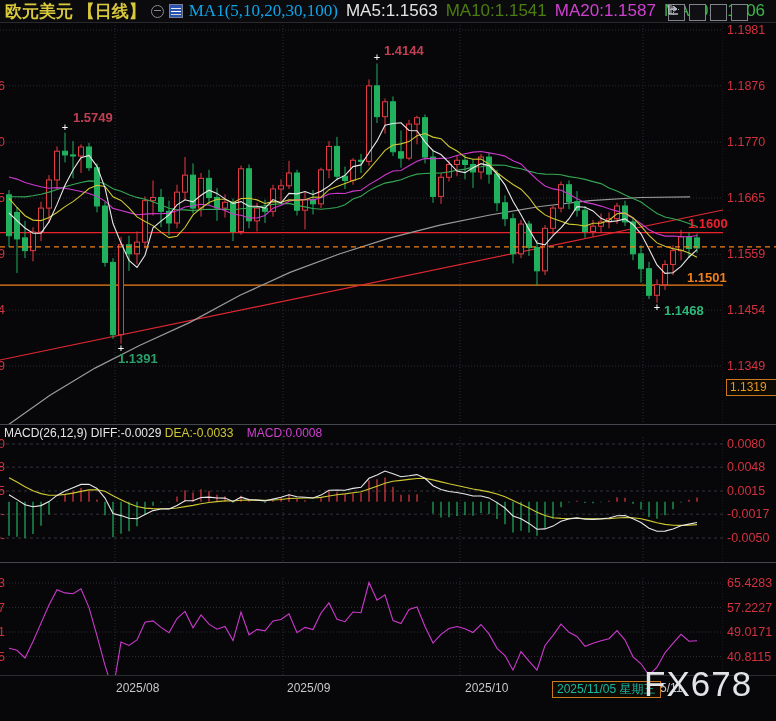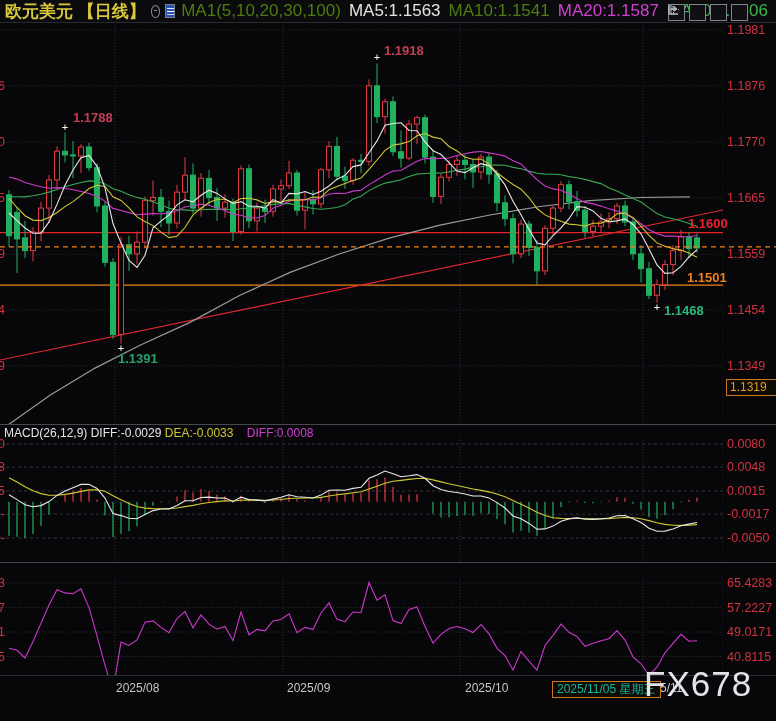--- a/index.html
+++ b/index.html
@@ -10,21 +10,21 @@
   #titlebar{left:0;top:0;width:776px;height:22px;background:#0b0b0e;border-bottom:1px solid #2a2a2e;
             display:flex;align-items:center;font-size:17px;white-space:nowrap;z-index:6;}
   #titlebar .sym{color:#d8c83c;margin-left:5px;font-weight:bold;}
   .circle-icon{width:11px;height:11px;border:1px solid #8a8a90;border-radius:50%;display:inline-block;
                margin:0 5px;position:relative;}
   .circle-icon::after{content:"";position:absolute;left:2px;right:2px;top:4px;height:1px;background:#8a8a90;}
   .mini-chart-icon{width:12px;height:12px;display:inline-block;margin-right:6px;background:#2a52b0;
                    position:relative;overflow:hidden;border:1px solid #7a8090;}
   .mini-chart-icon::after{content:"";position:absolute;left:1px;top:6px;width:10px;height:1px;background:#fff;
                    box-shadow:0 -3px 0 #e8e8e8,0 3px 0 #d0d0d0;}
-  .ma-set{color:#4d7c0f;margin-right:8px;}
+  .ma-set{color:#0ea5e9;margin-right:8px;font-family:Liberation Serif, serif;}
   .ma5{color:#e4e4e4;margin-right:8px;}
   .ma10{color:#4d7c0f;margin-right:8px;}
   .ma20{color:#d040d0;margin-right:8px;}
   .ma30{color:#3cb54a;margin-right:8px;}
   #tb-icons{position:absolute;right:28px;top:4px;display:flex;gap:4px;}
   .tb-btn{width:15px;height:15px;border:1px solid #80858c;background:#101014;display:flex;
           align-items:center;justify-content:center;cursor:pointer;}
   
   .ind-header{left:0;width:720px;font-size:12px;white-space:nowrap;z-index:4;color:#e6e6e6;}
   .ind-header .w{color:#e6e6e6;margin-left:4px;}
@@ -432,21 +432,21 @@
     </div>
   </div>
 
   <div class="hdiv" style="top:424px;background:#45484e"></div>
   <div class="hdiv" style="top:562px;background:#45484e"></div>
   <div class="hdiv" style="top:675px;background:#2c2c30"></div>
 
   <div class="ind-header abs" style="top:426px">
     <span class="w">MACD(26,12,9) DIFF:-0.0029</span>
     <span class="y">DEA:-0.0033</span>
-    <span class="m">DIFF:0.0008</span>
+    <span class="m">MACD:0.0008</span>
   </div>
 
   <div id="datebox" class="abs">2025/11/05 星期三</div>
   <div id="pricebox" class="abs">1.1319</div>
 
   <div id="watermark" class="abs">FX678</div>
 
   <div id="tabbar">
     <div class="tab partial">
         <span>板</span>
@@ -458,22 +458,22 @@
         <span>标准</span>
       </div>
     <div class="tab selected">
         <span>另存模板</span>
       </div>
     <div class="tab">
         <span>管理模板</span>
       </div>
   </div>
 
-<div class="annot" style="color: rgb(192, 64, 82); left: 73px; top: 109.608px;">1.1788</div>
-    <div class="annot" style="color: rgb(192, 64, 82); left: 384px; top: 43.4939px;">1.1918</div>
+<div class="annot" style="color: rgb(192, 64, 82); left: 73px; top: 109.608px;">1.5749</div>
+    <div class="annot" style="color: rgb(192, 64, 82); left: 384px; top: 43.4939px;">1.4144</div>
     <div class="annot" style="color: rgb(42, 160, 106); left: 118px; top: 350.673px;">1.1391</div>
     <div class="annot" style="color: rgb(45, 184, 122); left: 664px; top: 302.736px;">1.1468</div>
     <div class="ytick" style="top: 23px;">1.1981</div>
     <div class="ytick" style="top: 78.8232px;">1.1876</div>
     <div class="leftcut" style="top: 78.8232px;">1.1876</div>
     <div class="ytick" style="top: 135.178px;">1.1770</div>
     <div class="leftcut" style="top: 135.178px;">1.1770</div>
     <div class="ytick" style="top: 191.001px;">1.1665</div>
     <div class="leftcut" style="top: 191.001px;">1.1665</div>
     <div class="ytick" style="top: 247.356px;">1.1559</div>

